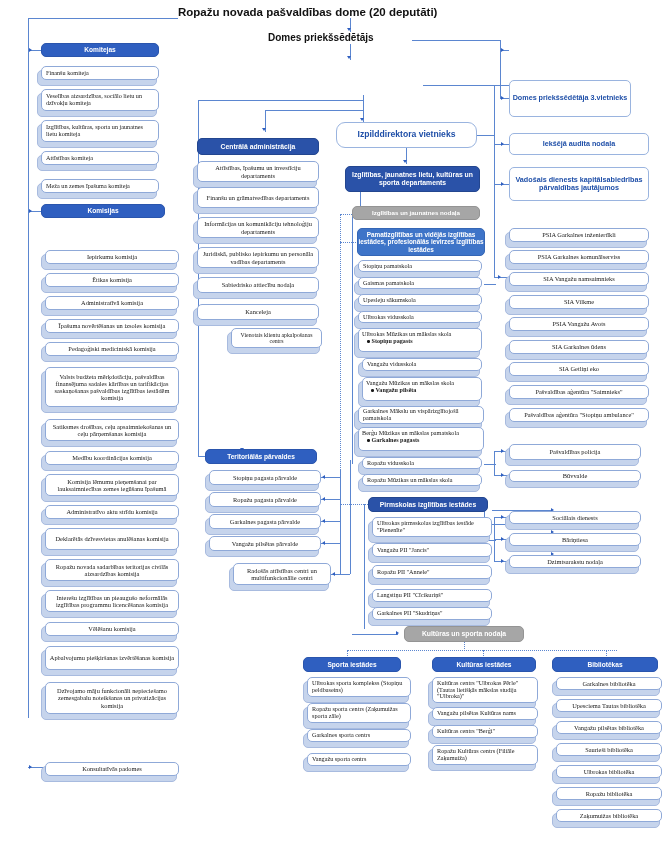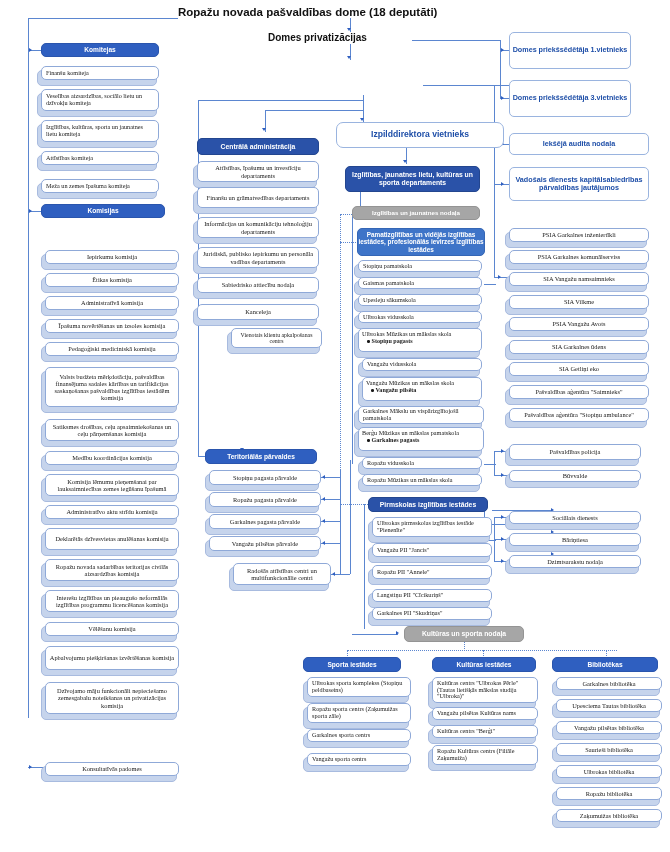--- a/index.html
+++ b/index.html
@@ -145,22 +145,22 @@
   .lst{
     text-align:left;justify-content:flex-start;padding-left:4px;
     font-size:6.2px;
   }
 </style>
 </head>
 <body>
 
 <div id="root">
 
-  <div class="plain-title" style="left:178px;top:6px;font-size:11.5px;">Ropažu novada pašvaldības dome (18 deputāti)</div>
-  <div class="plain-title" style="left:268px;top:32px;font-size:10px;">Domes privatizācijas</div>
+  <div class="plain-title" style="left:178px;top:6px;font-size:11.5px;">Ropažu novada pašvaldības dome (20 deputāti)</div>
+  <div class="plain-title" style="left:268px;top:32px;font-size:10px;">Domes priekšsēdētājs</div>
 
   <div class="ln lnh" style="left:28px;top:18px;width:150px;"></div>
   <div class="ln lnv" style="left:28px;top:18px;height:700px;"></div>
   <div class="arr" style="left:29px;top:48px;"></div>
   <div class="ln lnh" style="left:28px;top:50px;width:13px;"></div>
   <div class="arr" style="left:29px;top:209px;"></div>
   <div class="ln lnh" style="left:28px;top:211px;width:13px;"></div>
   <div class="arr" style="left:29px;top:765px;"></div>
   <div class="ln lnh" style="left:28px;top:767px;width:17px;"></div>
 
@@ -169,21 +169,20 @@
   <div class="ln lnh" style="left:412px;top:40px;width:88px;"></div>
   <div class="ln lnv" style="left:500px;top:40px;height:58px;"></div>
   <div class="arr" style="left:501px;top:48px;"></div>
   <div class="ln lnh" style="left:500px;top:50px;width:9px;"></div>
   <div class="arr" style="left:501px;top:96px;"></div>
   <div class="ln lnh" style="left:500px;top:98px;width:9px;"></div>
 
   <div class="ln lnv" style="left:350px;top:44px;height:16px;"></div>
   <div class="arr-d" style="left:347px;top:56px;"></div>
 
-  <div class="box node-blue" style="left:509px;top:32px;width:122px;height:37px;">Domes priekšsēdētāja 1.vietnieks</div>
   <div class="box node-blue" style="left:509px;top:80px;width:122px;height:37px;">Domes priekšsēdētāja 3.vietnieks</div>
   <div class="box node-blue" style="left:509px;top:133px;width:140px;height:22px;">Iekšējā audita nodaļa</div>
   <div class="box node-blue" style="left:509px;top:167px;width:140px;height:34px;">Vadošais dienests kapitālsabiedrības pārvaldības jautājumos</div>
 
   <div class="ln lnh" style="left:423px;top:85px;width:120px;"></div>
   <div class="ln lnv" style="left:543px;top:85px;height:1px;"></div>
   <div class="arr" style="left:501px;top:142px;"></div>
   <div class="ln lnh" style="left:494px;top:144px;width:15px;"></div>
   <div class="arr" style="left:501px;top:182px;"></div>
   <div class="ln lnh" style="left:494px;top:184px;width:15px;"></div>
@@ -248,21 +247,21 @@
   <div class="arr" style="left:322px;top:497px;transform:rotate(180deg);"></div>
   <div class="ln lnh" style="left:321px;top:499px;width:19px;"></div>
   <div class="arr" style="left:322px;top:519px;transform:rotate(180deg);"></div>
   <div class="ln lnh" style="left:321px;top:521px;width:19px;"></div>
   <div class="arr" style="left:322px;top:541px;transform:rotate(180deg);"></div>
   <div class="ln lnh" style="left:321px;top:543px;width:19px;"></div>
   <div class="arr" style="left:332px;top:572px;transform:rotate(180deg);"></div>
   <div class="ln lnh" style="left:331px;top:574px;width:19px;"></div>
   <div class="ln lnv" style="left:350px;top:460px;height:114px;"></div>
 
-  <div class="box node-exec2" style="left:336px;top:122px;width:168px;height:26px;">Izpilddirektora vietnieks</div>
+  <div class="box node-exec2" style="left:336px;top:122px;width:141px;height:26px;border-radius:9px;">Izpilddirektora vietnieks</div>
   <div class="ln lnv" style="left:406px;top:148px;height:16px;"></div>
   <div class="arr-d" style="left:403px;top:160px;"></div>
 
   <div class="ln lnh" style="left:476px;top:135px;width:18px;"></div>
 
   <div class="box hdr-dark" style="left:345px;top:166px;width:135px;height:26px;">Izglītības, jaunatnes lietu, kultūras un sporta departaments</div>
   <div class="box hdr-grey" style="left:352px;top:206px;width:128px;height:14px;font-size:6.2px;">Izglītības un jaunatnes nodaļa</div>
   <div class="ln lnv" style="left:360px;top:192px;height:14px;"></div>
 
   <div class="box hdr-mid" style="left:357px;top:228px;width:128px;height:28px;">Pamatizglītības un vidējās izglītības iestādes, profesionālās ievirzes izglītības iestādes</div>

